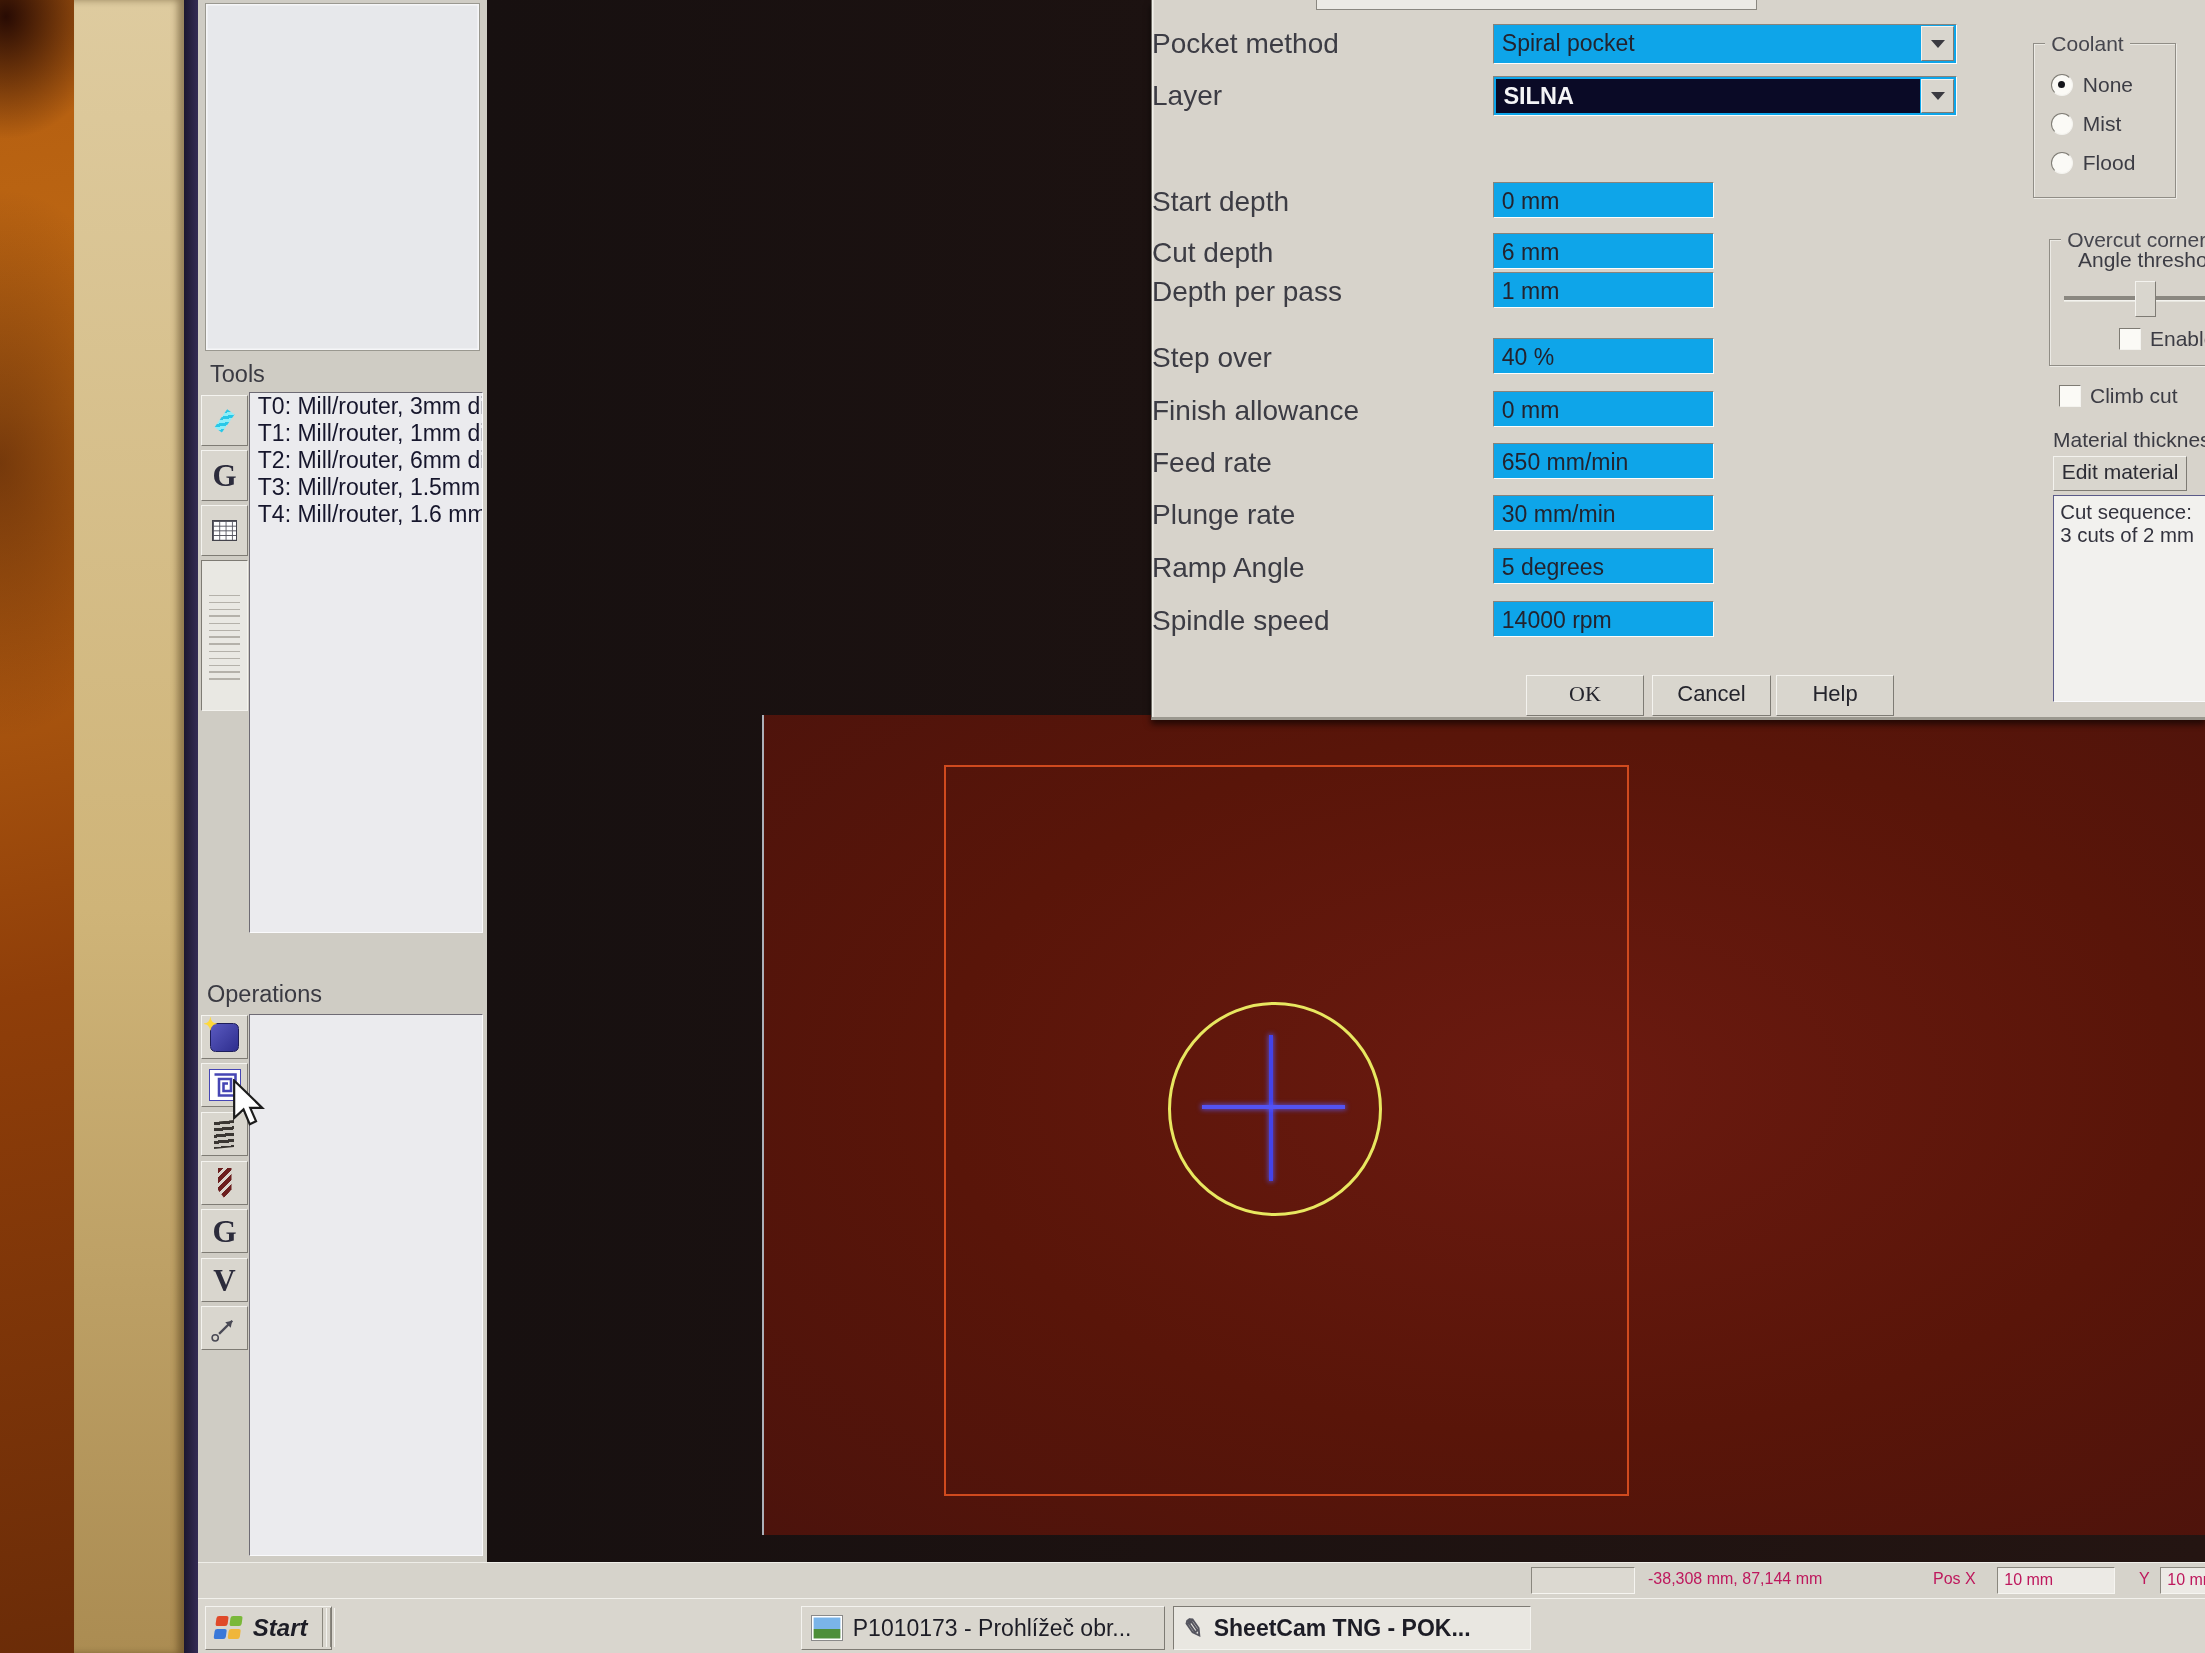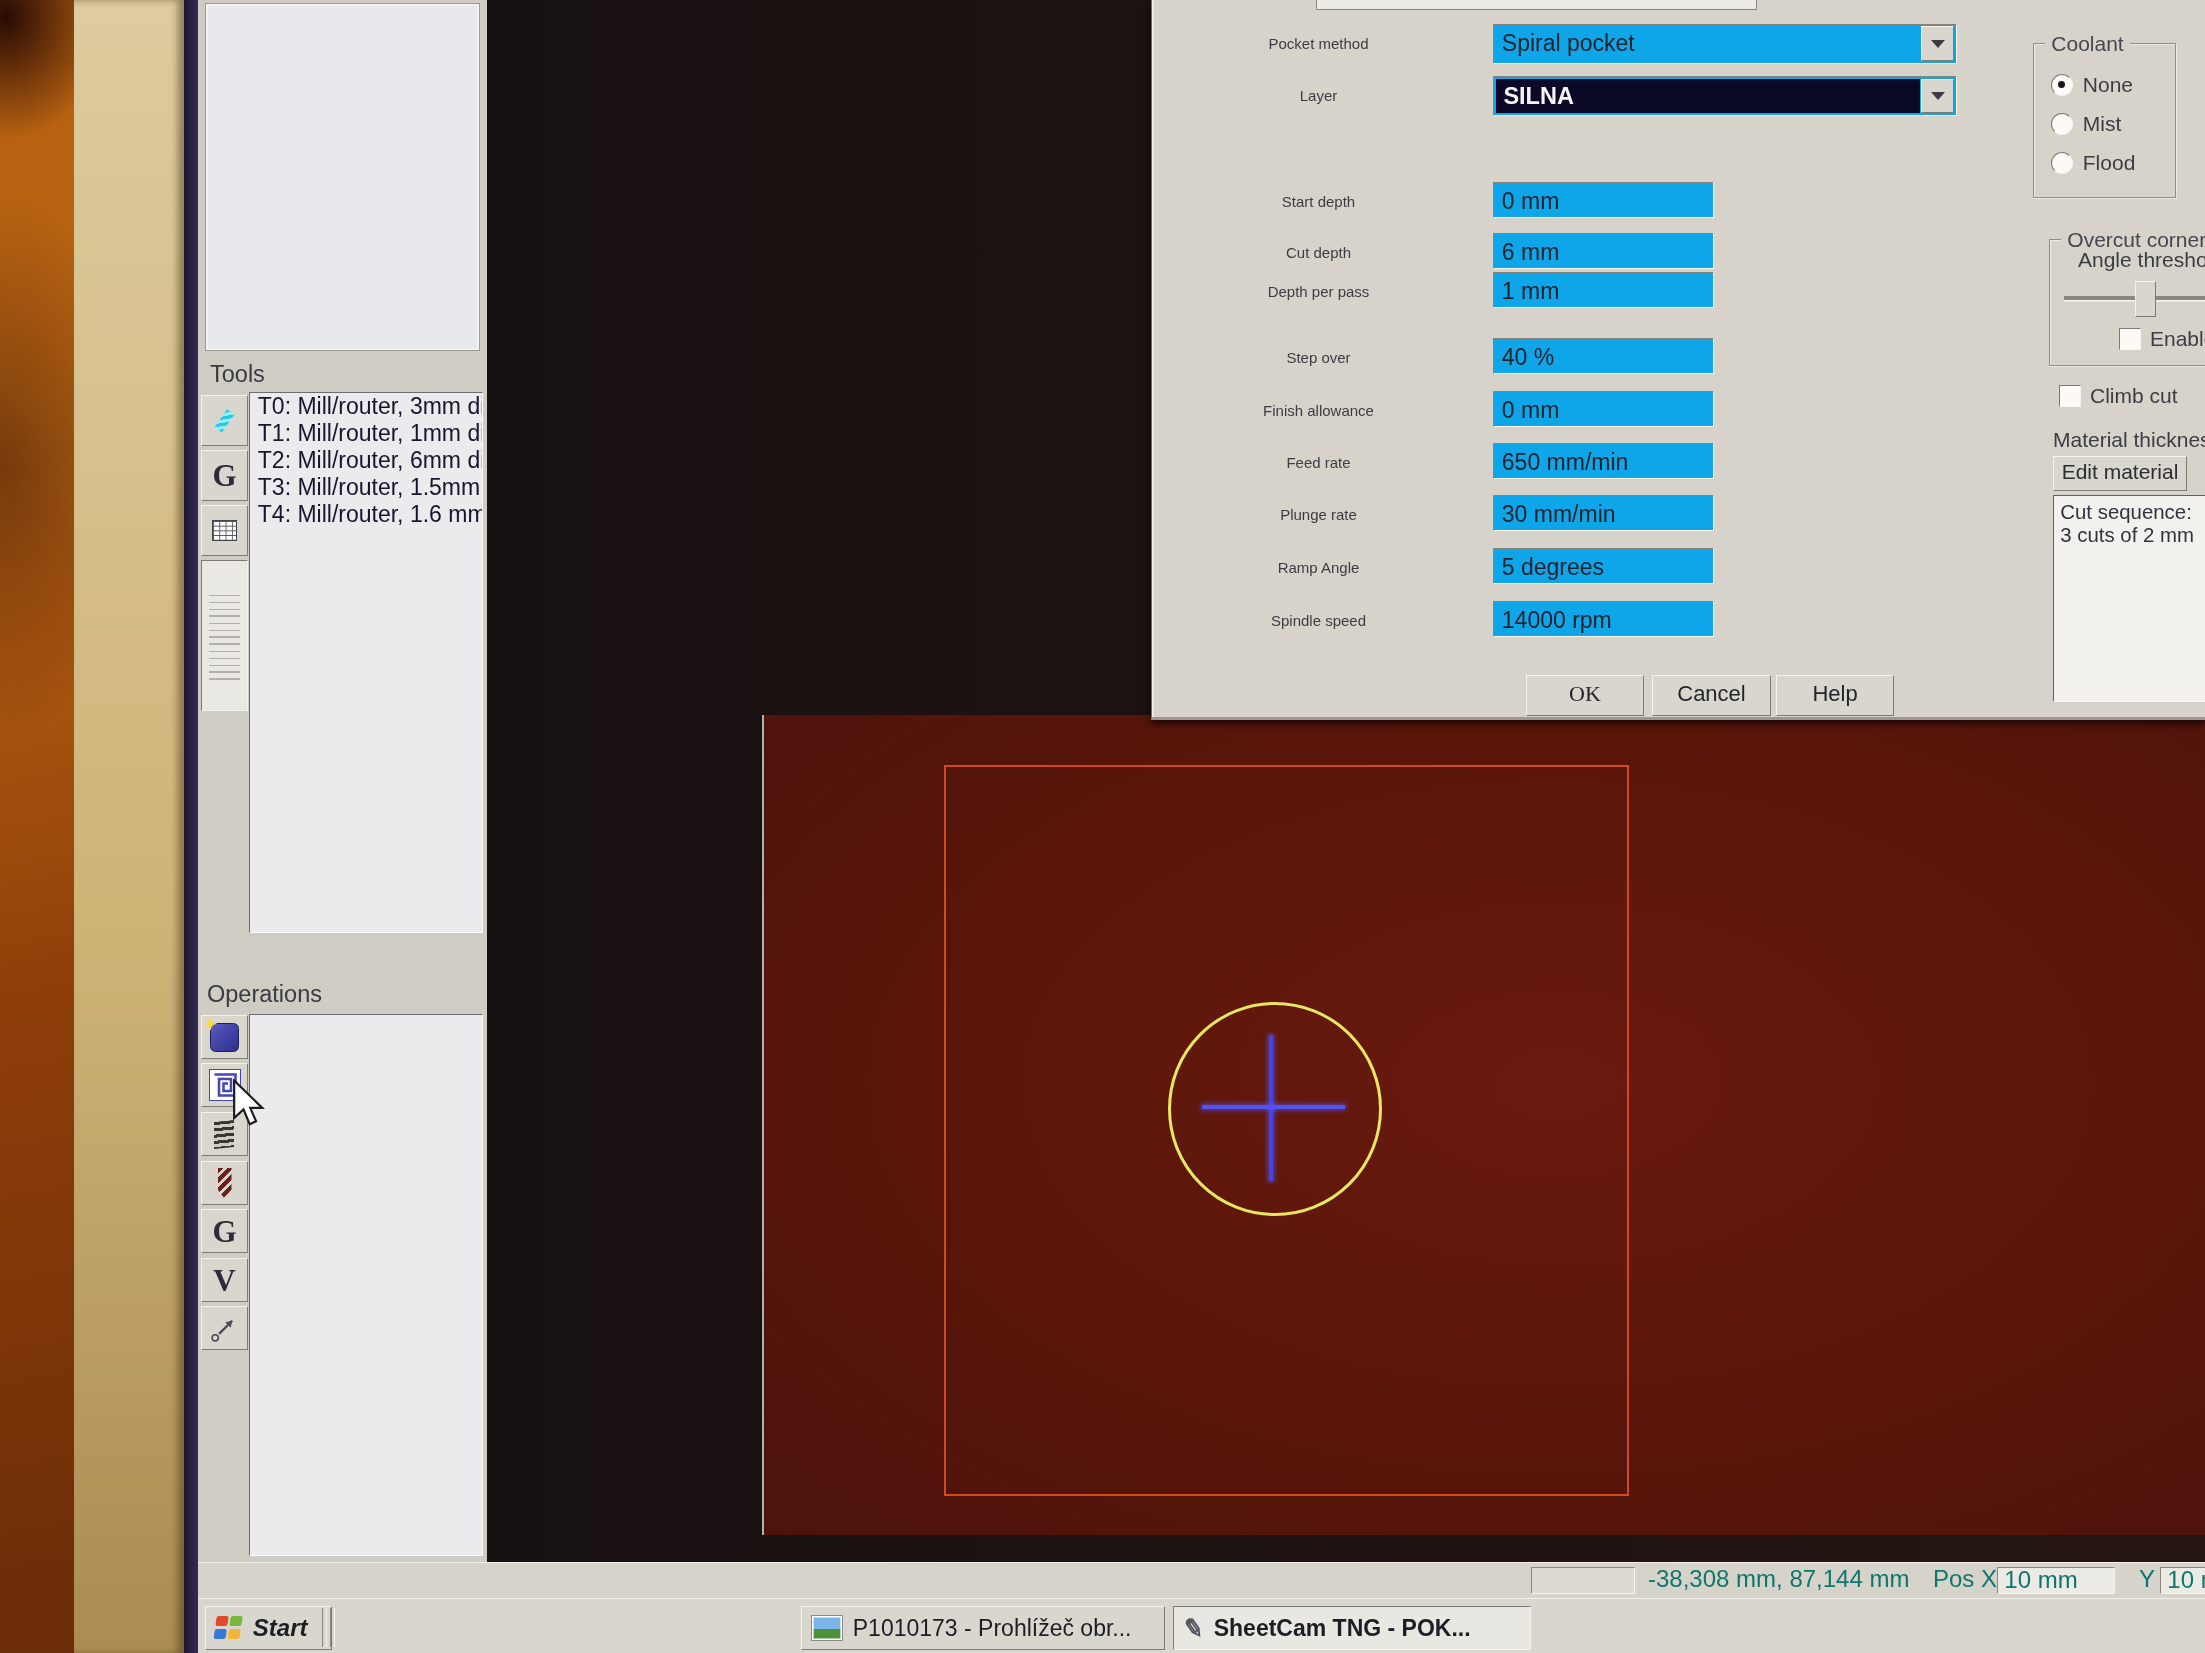--- a/index.html
+++ b/index.html
@@ -39,39 +39,39 @@
   #vdivider{left:762px;top:715px;width:2.3px;height:820px;background:#c7ccd6;opacity:.85;}
   #part-rect{left:944px;top:765px;width:681px;height:727px;border:2.3px solid #d04a1e;}
   #part-circle{left:1168px;top:1002px;width:208px;height:208px;border:3.1px solid #e8e760;border-radius:50%;}
   #cross-v{left:1269px;top:1035px;width:3.9px;height:146px;background:#4343ea;box-shadow:0 0 5.5px 0.8px rgba(90,90,255,.75);}
   #cross-h{left:1202px;top:1105px;width:143px;height:3.9px;background:#5353f2;box-shadow:0 0 5.5px 0.8px rgba(90,90,255,.75);}
   
   #dialog{left:1151px;top:0;width:1054px;height:717px;background:#d7d3cb;
     border-left:1.6px solid #6e6b64;border-bottom:3.1px solid #9b988f;
     box-shadow:inset 1.6px 0 0 #f0efe9,0 4.7px 6.3px rgba(0,0,0,.6);}
   .drow{position:absolute;left:0;width:100%;height:41px;}
-  .dlabel{position:absolute;left:0;top:0;width:333px;height:100%;text-align:center;padding-right:11px;
-    font-size:15px;color:#3c3c44;line-height:39px;}
+  .dlabel{position:absolute;left:0;top:0;width:333px;height:100%;text-align:left;padding-right:11px;
+    font-size:28px;color:#3c3c44;line-height:39px;}
   .dval{font-size:23px;color:#23232e;line-height:36px;padding-left:7.8px;}
   .dd{position:absolute;left:341px;top:0;height:38px;}
   .dd-arrow{position:absolute;right:1.6px;top:1.6px;bottom:1.6px;width:31px;display:flex;align-items:center;justify-content:center;}
   .tri{width:0;height:0;border-left:7px solid transparent;border-right:7px solid transparent;border-top:8.6px solid #3a3a40;}
   .numfield{position:absolute;left:341px;top:0;width:219px;height:34px;}
   .dbtn{position:absolute;top:675px;height:39px;font-size:22px;color:#24242c;text-align:center;line-height:36px;}
   .grouptitle{position:absolute;top:-12.5px;left:11px;background:#d7d3cb;padding:0 6.3px;font-size:21px;color:#46464e;}
   .groupbox{border:0.8px solid #908d86;box-shadow:0.8px 0.8px 0 #f2f1ec inset,0.8px 0.8px 0 #f2f1ec;}
   .radio{width:20.4px;height:20.4px;border-radius:50%;border:1.6px solid;border-color:#7e7b74 #f4f3ef #f4f3ef #7e7b74;
     background:#fbfaf6;position:relative;}
   .radio.sel::after{content:"";position:absolute;left:5.5px;top:5.5px;width:7.8px;height:7.8px;border-radius:50%;background:#15151a;}
   .check{width:19.6px;height:19.6px;border:1.6px solid;border-color:#7e7b74 #f4f3ef #f4f3ef #7e7b74;background:#fbfaf6;}
   .ctl-label{font-size:21px;color:#3c3c44;line-height:22px;}
   
   #statusbar{left:198px;top:1562px;width:2007px;height:36px;background:#d6d3cb;border-top:1.6px solid #efeee9;}
   .status-cell{border:1.6px solid;border-color:#8a877e #f6f5f1 #f6f5f1 #8a877e;background:#dcd9d1;}
-  .status-txt{font-size:24px;color:#0f766e;line-height:28px;}
+  .status-txt{font-size:16px;color:#be185d;line-height:28px;}
   #taskbar{left:198px;top:1598px;width:2007px;height:56px;background:#d9d6ce;border-top:1.6px solid #f2f1ec;}
   .task{position:absolute;top:7px;height:42px;display:flex;align-items:center;gap:9.4px;padding:0 9.4px;font-size:23px;color:#1d1d26;}
   .task-active{border-color:#7e7b74 #f4f3ef #f4f3ef #7e7b74;background:#e9e7e1;font-weight:bold;}
   
   .ff-icon{width:30px;height:30px;border-radius:50%;flex:none;
     background:radial-gradient(circle at 42% 40%,#8ad0f0 0 6.3px,#3a78c8 6.3px 9.4px,transparent 9.4px),
                radial-gradient(circle at 50% 50%,#f8b53c 0 40%,#e87614 40% 75%,#b84f08 100%);}
   .img-icon{width:30px;height:23.5px;flex:none;border:1.6px solid #8a8a8a;box-shadow:inset 0 0 0 1.6px #fff;
     background:linear-gradient(#7ab4e8 0 55%,#4e8f3a 55% 100%);}
   .sc-icon{font-size:25px;color:#55555f;flex:none;transform:rotate(10deg);}

